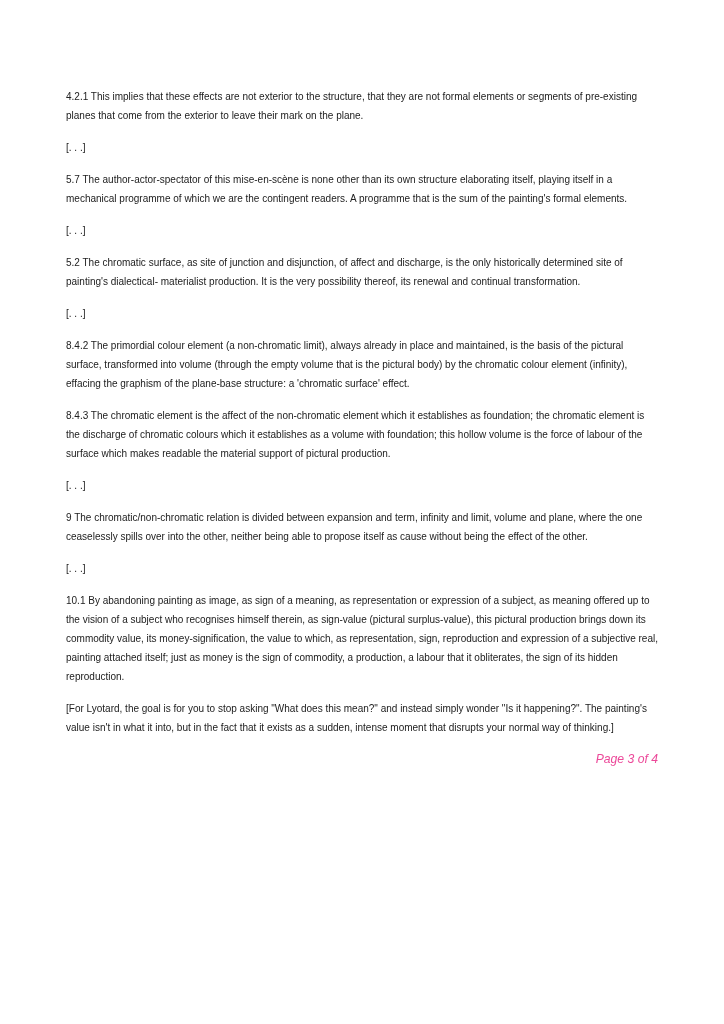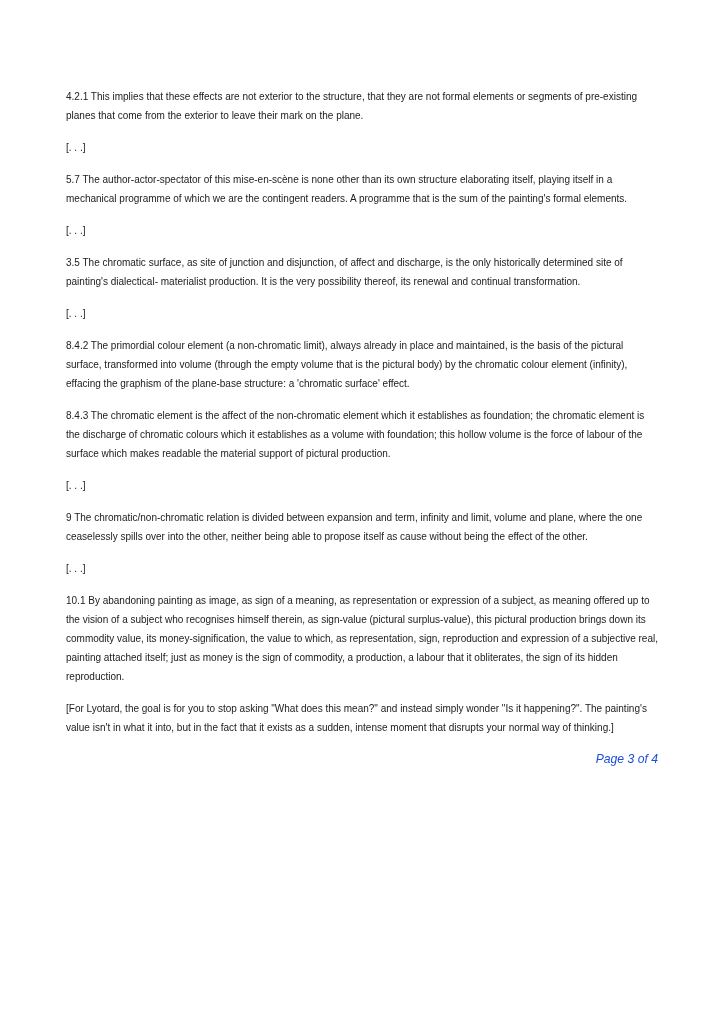--- a/index.html
+++ b/index.html
@@ -26,33 +26,33 @@
     font-size: 10px;
     line-height: 19px;
     color: #212121;
     text-align: left;
   }
   .page-footer {
     font-size: 12.2px;
     line-height: 16px;
     font-style: italic;
     text-align: right;
-    color: #1d4ed8;
+    color: #ec4899;
     margin-top: 14px;
   }
 </style>
 </head>
 <body>
 
 <div class="doc-page">
   <p>4.2.1 This implies that these effects are not exterior to the structure, that they are not formal elements or segments of pre-existing planes that come from the exterior to leave their mark on the plane.</p>
   <p>[. . .]</p>
   <p>5.7 The author-actor-spectator of this mise-en-scène is none other than its own structure elaborating itself, playing itself in a mechanical programme of which we are the contingent readers. A programme that is the sum of the painting's formal elements.</p>
   <p>[. . .]</p>
-  <p>3.5 The chromatic surface, as site of junction and disjunction, of affect and discharge, is the only historically determined site of painting's dialectical- materialist production. It is the very possibility thereof, its renewal and continual transformation.</p>
+  <p>5.2 The chromatic surface, as site of junction and disjunction, of affect and discharge, is the only historically determined site of painting's dialectical- materialist production. It is the very possibility thereof, its renewal and continual transformation.</p>
   <p>[. . .]</p>
   <p>8.4.2 The primordial colour element (a non-chromatic limit), always already in place and maintained, is the basis of the pictural surface, transformed into volume (through the empty volume that is the pictural body) by the chromatic colour element (infinity), effacing the graphism of the plane-base structure: a 'chromatic surface' effect.</p>
   <p>8.4.3 The chromatic element is the affect of the non-chromatic element which it establishes as foundation; the chromatic element is the discharge of chromatic colours which it establishes as a volume with foundation; this hollow volume is the force of labour of the surface which makes readable the material support of pictural production.</p>
   <p>[. . .]</p>
   <p>9 The chromatic/non-chromatic relation is divided between expansion and term, infinity and limit, volume and plane, where the one ceaselessly spills over into the other, neither being able to propose itself as cause without being the effect of the other.</p>
   <p>[. . .]</p>
   <p>10.1 By abandoning painting as image, as sign of a meaning, as representation or expression of a subject, as meaning offered up to the vision of a subject who recognises himself therein, as sign-value (pictural surplus-value), this pictural production brings down its commodity value, its money-signification, the value to which, as representation, sign, reproduction and expression of a subjective real, painting attached itself; just as money is the sign of commodity, a production, a labour that it obliterates, the sign of its hidden reproduction.</p>
   <p>[For Lyotard, the goal is for you to stop asking "What does this mean?" and instead simply wonder "Is it happening?". The painting's value isn't in what it into, but in the fact that it exists as a sudden, intense moment that disrupts your normal way of thinking.]</p>
   <div class="page-footer">Page 3 of 4</div>
 </div>

